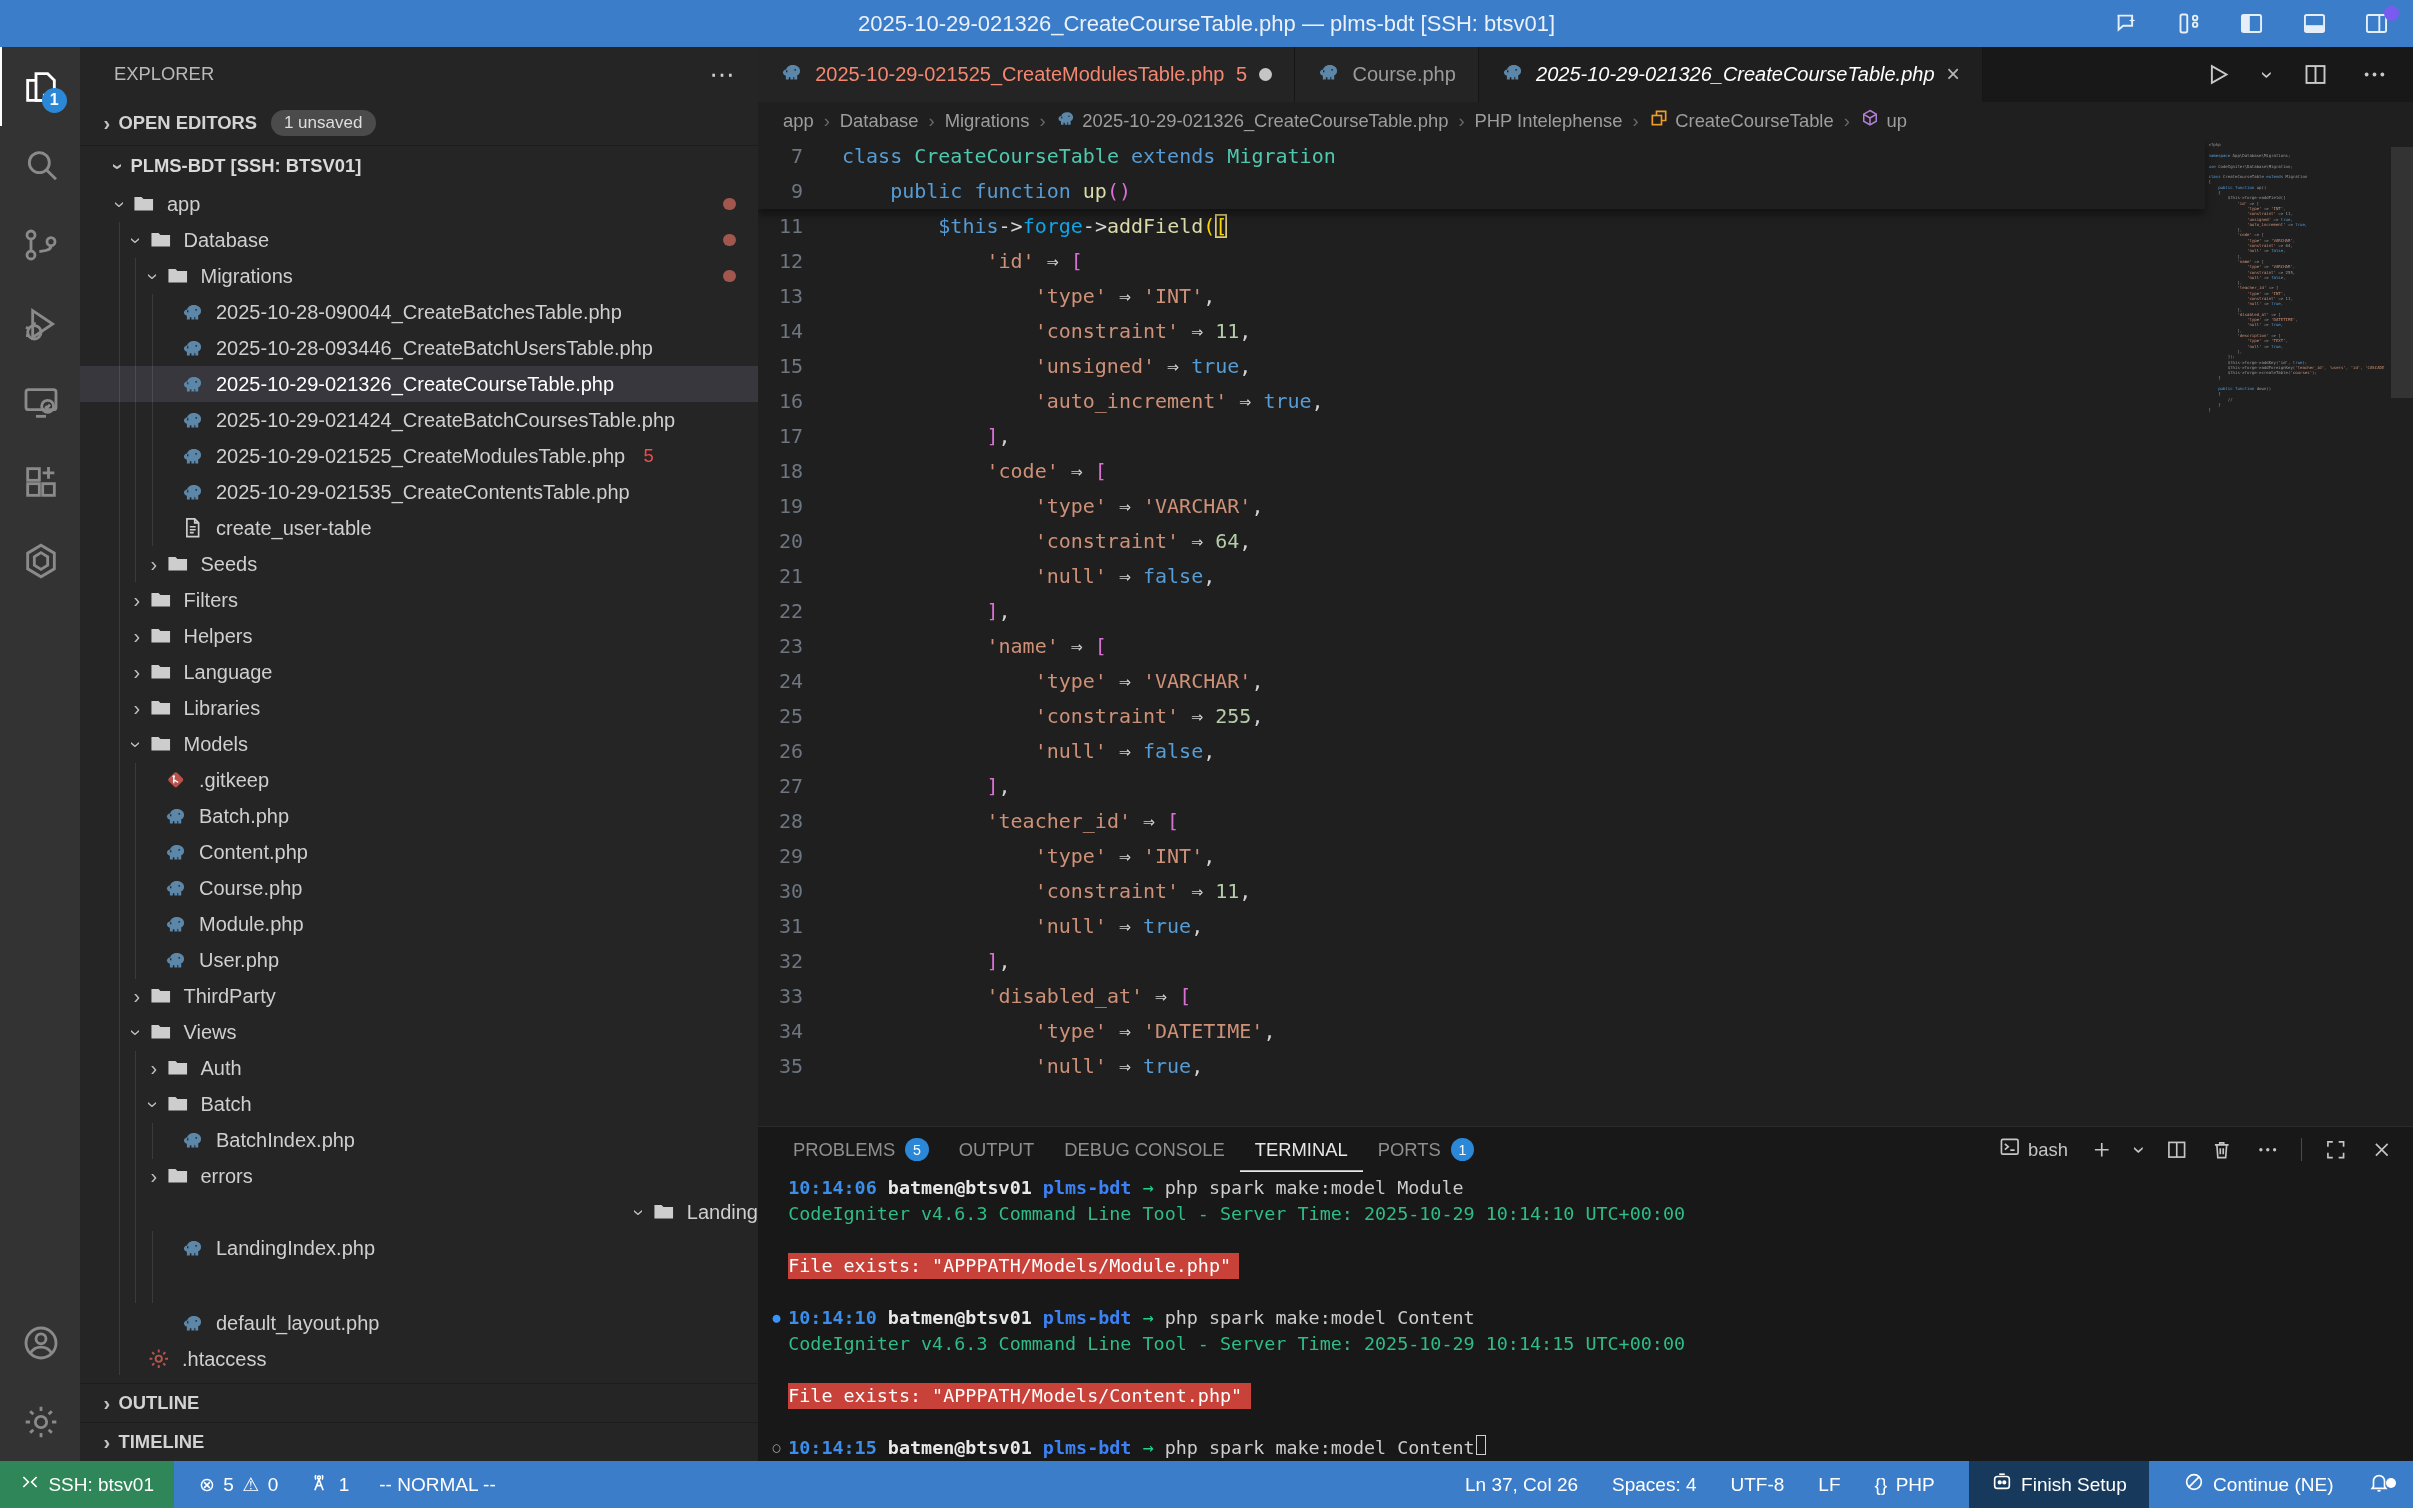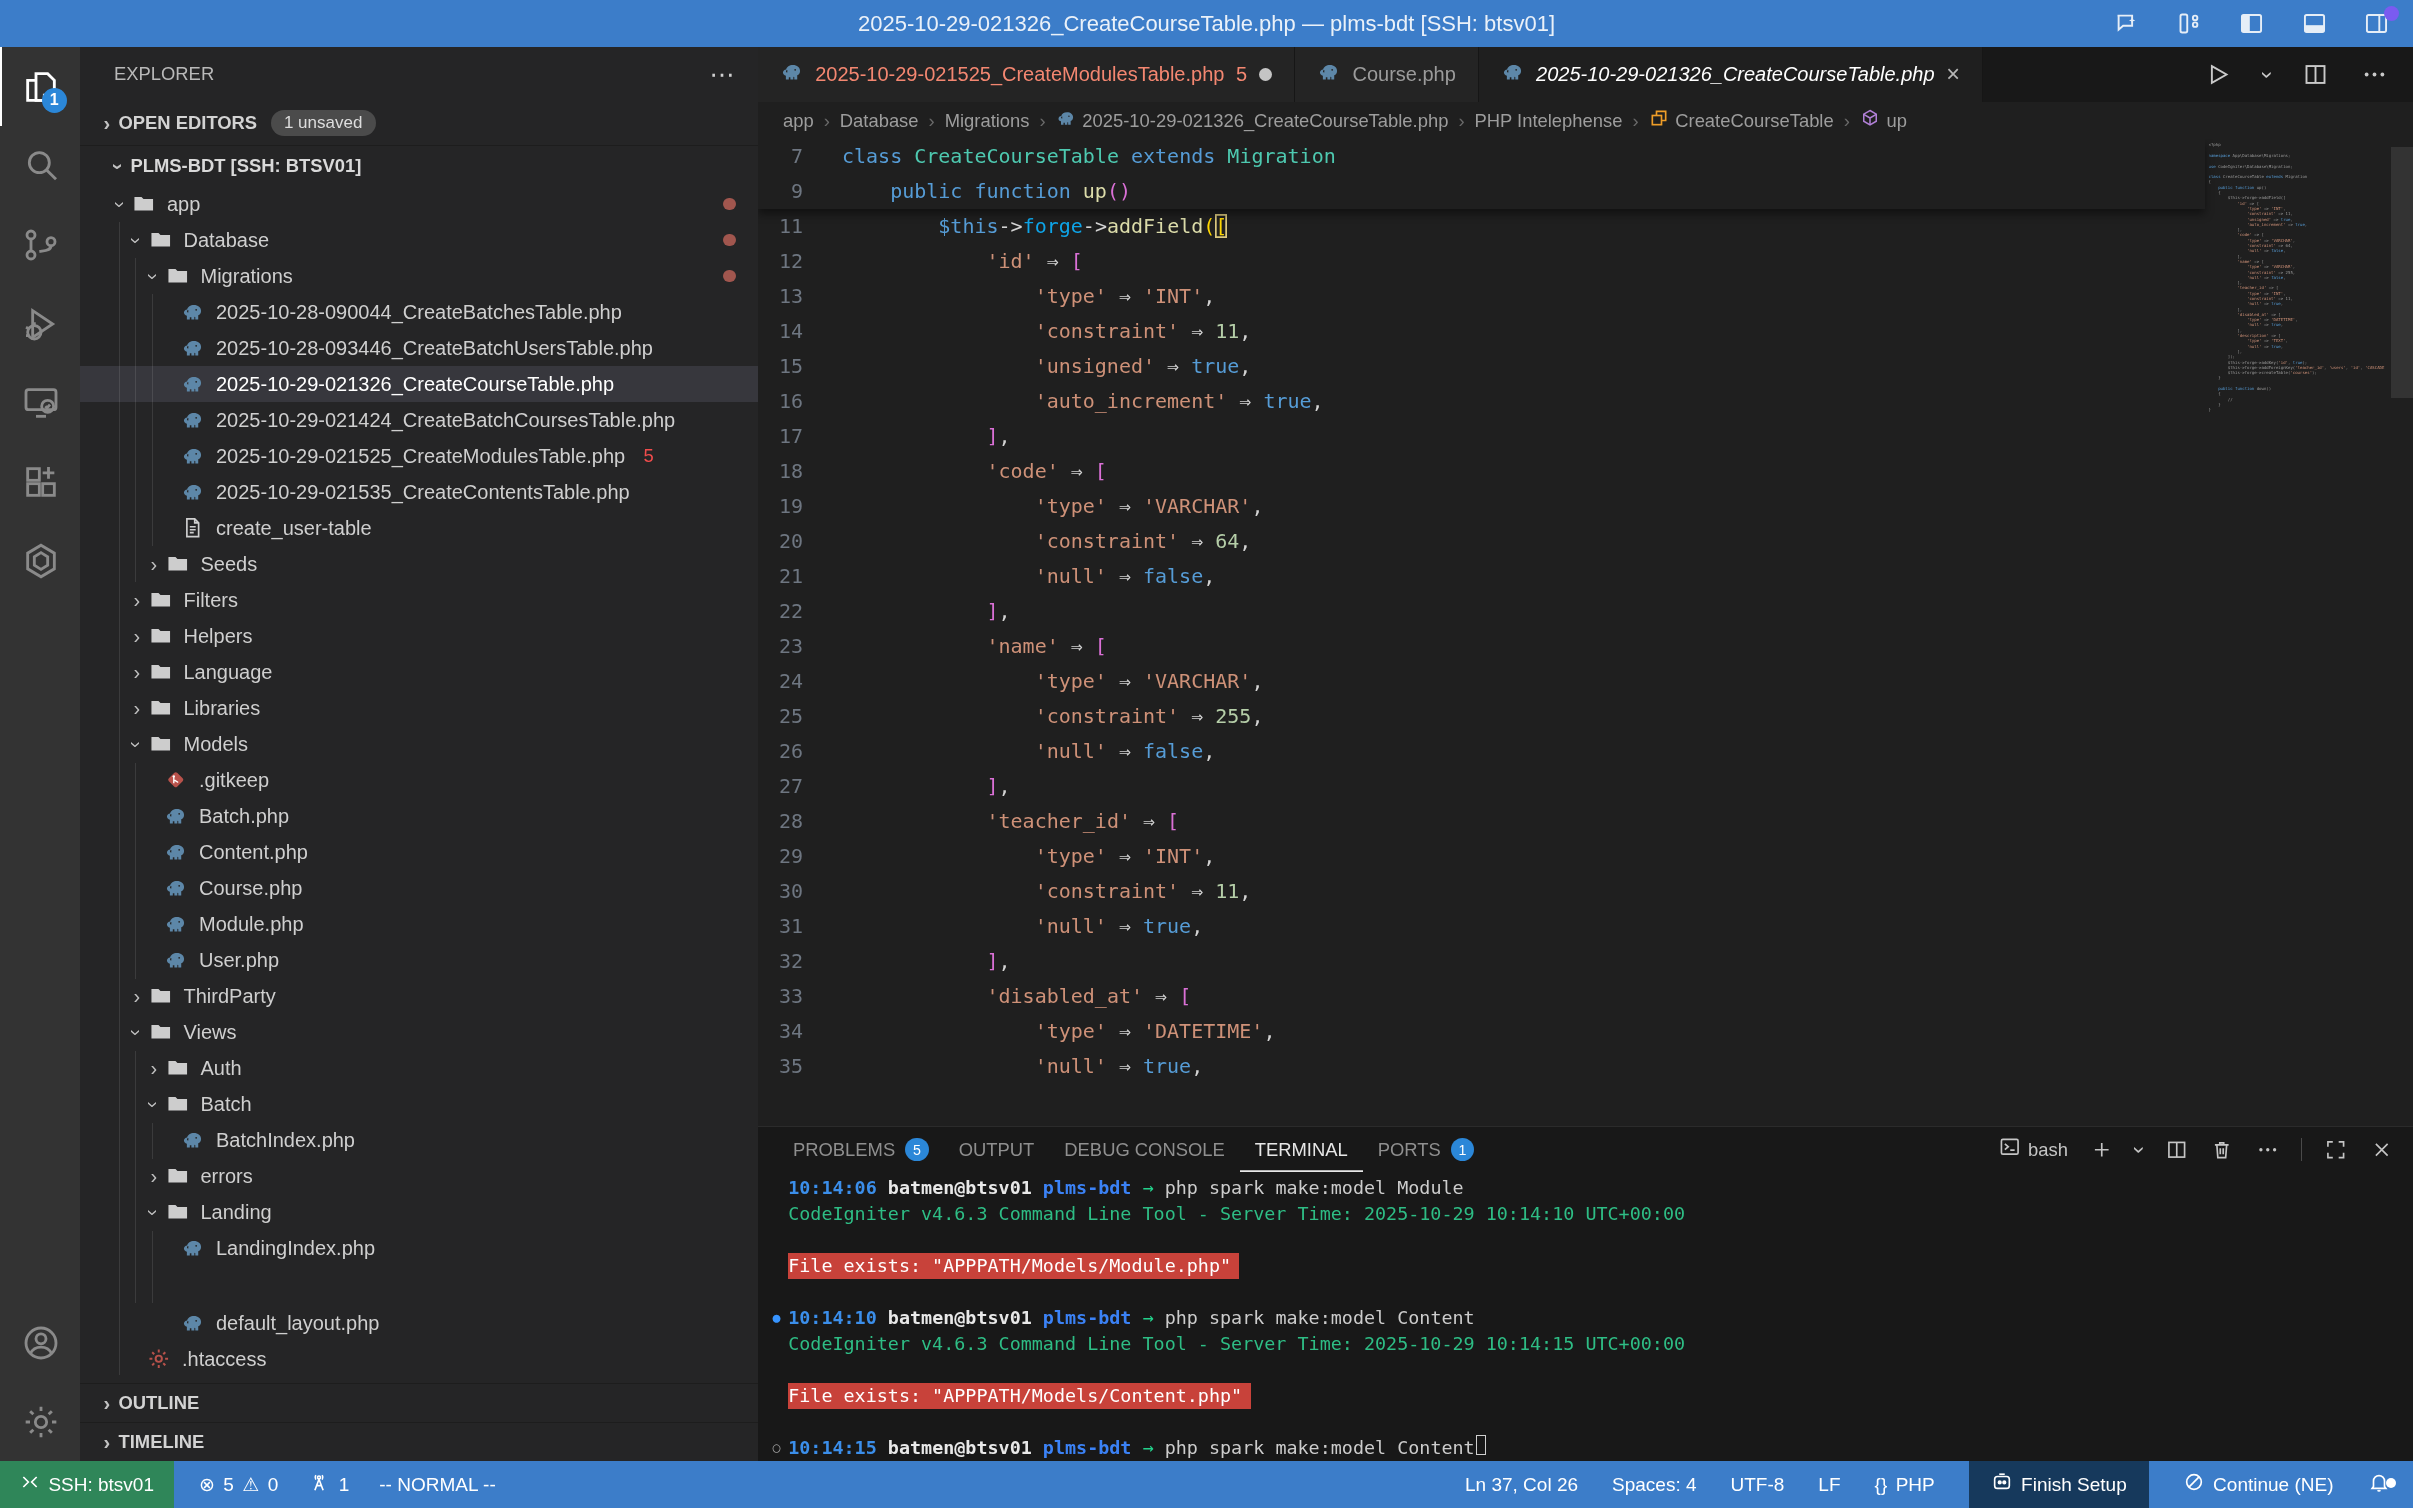--- a/index.html
+++ b/index.html
@@ -515,21 +515,21 @@
         </div>
         <div class="t-row" style="padding-left: 62px;">
           <span class="chev">›</span>
           <span class="ticon">
             <svg viewBox="0 0 24 24">
               <path fill="#cdcdcd" d="M2.5 5h7.2l2 2.2h9.8V19H2.5z"></path>
             </svg>
           </span>
           <span class="tlabel">errors</span>
         </div>
-        <div class="t-row" style="padding-left: 62px;">
+        <div class="t-row" style="padding-left: 62px; justify-content: flex-end;">
           <span class="chev open">›</span>
           <span class="ticon">
             <svg viewBox="0 0 24 24">
               <path fill="#cdcdcd" d="M2.5 5h7.2l2 2.2h9.8V19H2.5z"></path>
             </svg>
           </span>
           <span class="tlabel">Landing</span>
         </div>
         <div class="t-row" style="padding-left: 79px;">
           <span class="spacer"></span>

